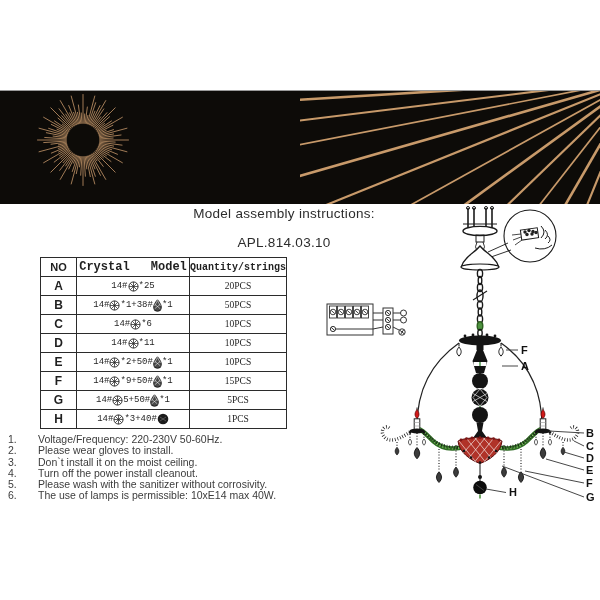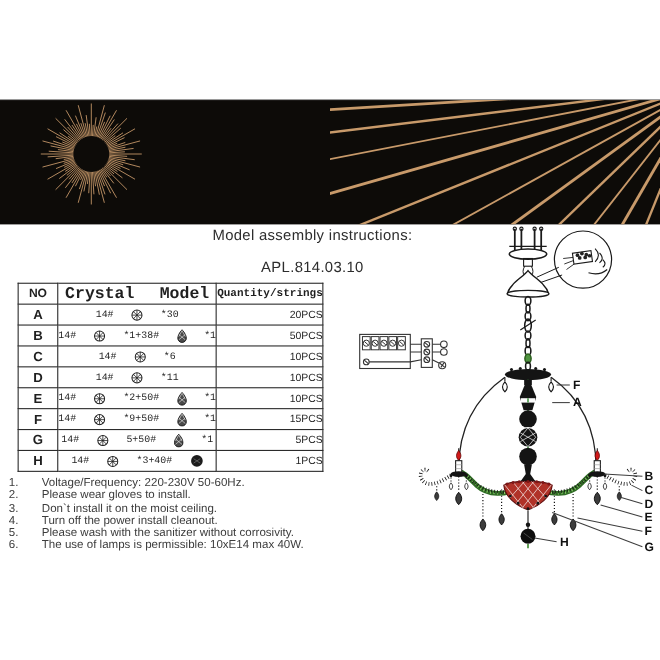--- a/index.html
+++ b/index.html
@@ -10,33 +10,33 @@
   #band{position:absolute;left:0;top:90px;width:600px;height:113px;background:#0d0b08;border-top:1px solid #9a9a9a;overflow:hidden;}
   #starburst{position:absolute;left:32px;top:-2px;width:102px;height:102px;}
   #fan{position:absolute;right:0;top:0;width:300px;height:113px;}
 
   
   #title{position:absolute;left:0;top:206px;width:568px;text-align:center;color:#2d2d2d;}
   #title .t1{font-size:13.5px;letter-spacing:.3px;}
   #title .t2{font-size:13.5px;margin-top:14px;letter-spacing:.3px;}
 
   
-  #parts{position:absolute;left:16px;top:257px;border-collapse:collapse;table-layout:fixed;}
+  #parts{position:absolute;left:40px;top:257px;border-collapse:collapse;table-layout:fixed;}
   #parts td,#parts th{border:1px solid #2b2b2b;padding:0;height:18px;text-align:center;vertical-align:middle;color:#1f1f1f;}
   #parts .c-no{width:35px;}
   #parts .c-model{width:112px;}
   #parts .c-qty{width:92px;}
   #parts th{font-weight:bold;}
   #parts th.h-no{font-size:11px;font-family:"Liberation Sans",sans-serif;}
-  #parts th.h-model{font-size:15px;font-family:"Liberation Mono","DejaVu Sans Mono",monospace;word-spacing:14px;font-weight:bold;}
+  #parts th.h-model{font-size:12px;font-family:"Liberation Mono","DejaVu Sans Mono",monospace;word-spacing:14px;font-weight:bold;}
   #parts th.h-qty{font-size:10px;font-family:"Liberation Mono","DejaVu Sans Mono",monospace;font-weight:bold;}
   #parts td.no{font-size:12px;font-weight:600;}
   #parts td.model{font-family:"Liberation Mono","DejaVu Sans Mono",monospace;font-size:9px;}
-  #parts td.model .cell{display:flex;align-items:center;justify-content:center;gap:16px;}
-  #parts td.qty{font-family:Liberation Sans, sans-serif;font-size:9.5px;text-align:right;}
+  #parts td.model .cell{display:flex;align-items:center;justify-content:center;gap:0;}
+  #parts td.qty{font-family:Liberation Serif, serif;font-size:9.5px;}
   .ic{display:inline-flex;align-items:center;}
 
   
   #wiring{position:absolute;left:323px;top:299px;width:88px;height:44px;}
   #chand{position:absolute;left:375px;top:200px;width:225px;height:310px;}
   #chand text{font-family:"Liberation Sans",sans-serif;font-size:11px;font-weight:bold;fill:#111;}
 
   
   #instr{position:absolute;left:8px;top:434px;width:390px;color:#3c3c3c;font-size:10.5px;line-height:11.3px;}
   #instr .row{display:flex;}
@@ -185,21 +185,21 @@
       <td class="no">A</td>
       <td class="model">
             <span class="cell">
         <span>14#</span>
         <span class="ic">
                 <svg width="11" height="11" viewBox="0 0 12 12">
                   <circle cx="6" cy="6" r="5" fill="none" stroke="#222" stroke-width="1"></circle>
                   <path d="M6,1 V11 M1,6 H11 M2.5,2.5 L9.5,9.5 M2.5,9.5 L9.5,2.5" stroke="#222" stroke-width=".8"></path>
                 </svg>
               </span>
-        <span>*30</span>
+        <span>*25</span>
             </span>
           </td>
       <td class="qty">20PCS</td>
     </tr>
 
     <tr>
       <td class="no">B</td>
       <td class="model">
             <span class="cell">
         <span>14#</span>

